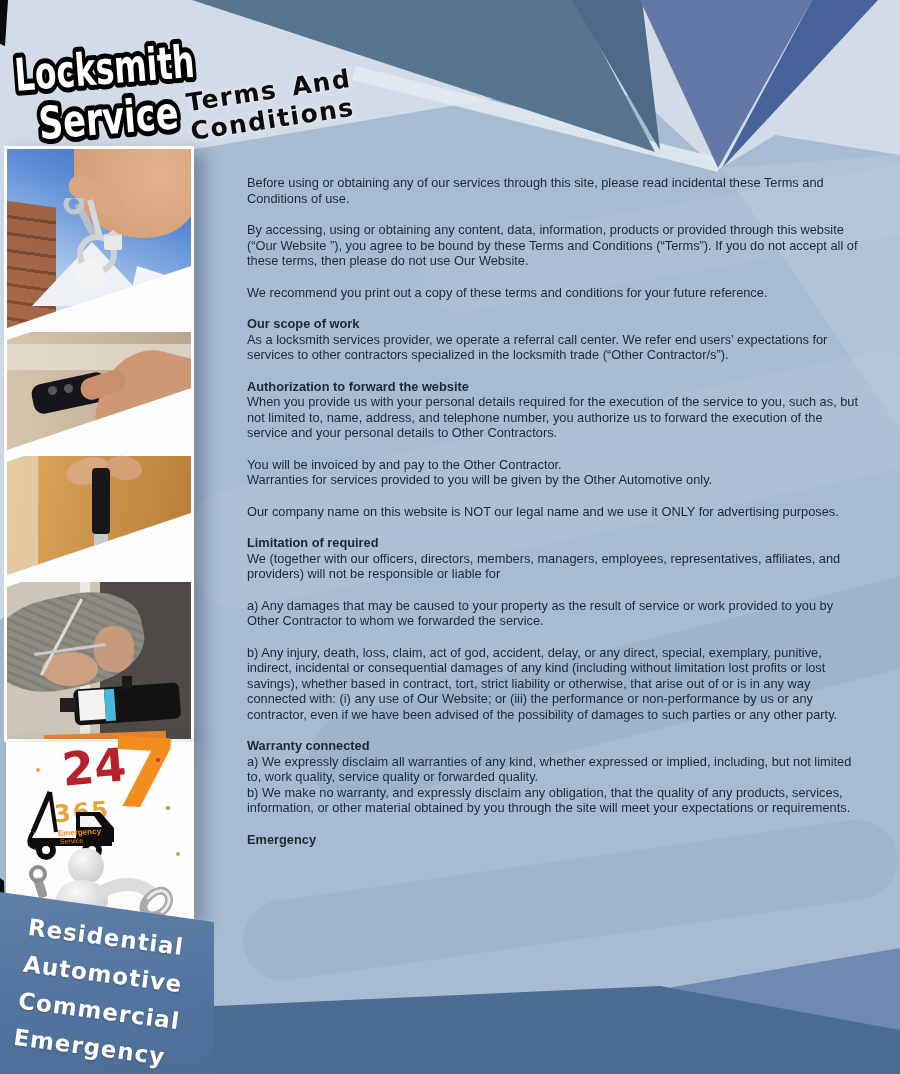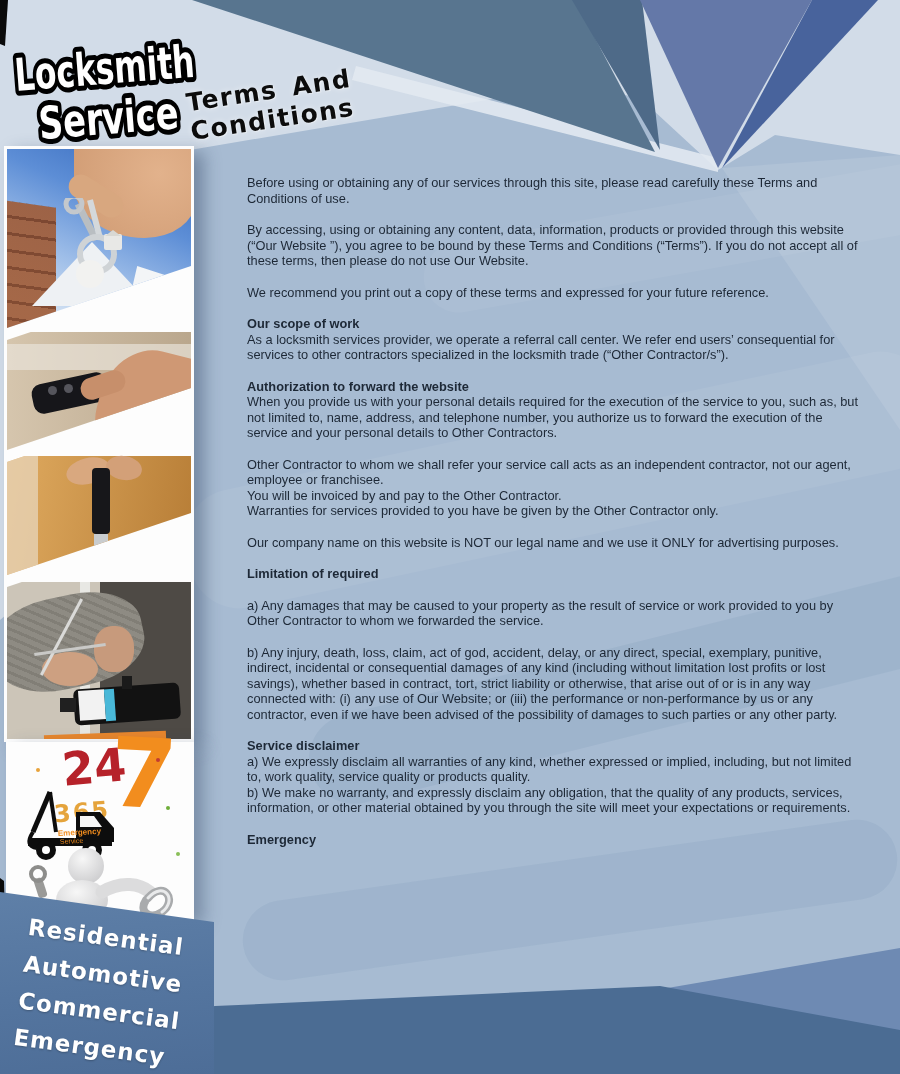--- a/index.html
+++ b/index.html
@@ -242,56 +242,56 @@
     <div class="svc-list">
       <div class="svc">Residential</div>
       <div class="svc">Automotive</div>
       <div class="svc">Commercial</div>
       <div class="svc">Emergency</div>
     </div>
   </div>
 
   <div class="abs terms" id="terms-content">
       <div class="tblock">
-        <div class="tpara">Before using or obtaining any of our services through this site, please read carefully these Terms and Conditions of use.</div>
+        <div class="tpara">Before using or obtaining any of our services through this site, please read incidental these Terms and Conditions of use.</div>
       </div>
       <div class="tblock">
         <div class="tpara">By accessing, using or obtaining any content, data, information, products or provided through this website (“Our Website ”), you agree to be bound by these Terms and Conditions (“Terms”). If you do not accept all of these terms, then please do not use Our Website.</div>
       </div>
       <div class="tblock">
-        <div class="tpara">We recommend you print out a copy of these terms and expressed for your future reference.</div>
+        <div class="tpara">We recommend you print out a copy of these terms and conditions for your future reference.</div>
       </div>
       <div class="tblock">
         <div class="thead">Our scope of work</div>
-        <div class="tpara">As a locksmith services provider, we operate a referral call center. We refer end users’ consequential for services to other contractors specialized in the locksmith trade (“Other Contractor/s”).</div>
+        <div class="tpara">As a locksmith services provider, we operate a referral call center. We refer end users’ expectations for services to other contractors specialized in the locksmith trade (“Other Contractor/s”).</div>
       </div>
       <div class="tblock">
         <div class="thead">Authorization to forward the website</div>
         <div class="tpara">When you provide us with your personal details required for the execution of the service to you, such as, but not limited to, name, address, and telephone number, you authorize us to forward the execution of the service and your personal details to Other Contractors.</div>
       </div>
       <div class="tblock">
-        <div class="tpara">Other Contractor to whom we shall refer your service call acts as an independent contractor, not our agent, employee or franchisee.</div>
         <div class="tpara">You will be invoiced by and pay to the Other Contractor.</div>
-        <div class="tpara">Warranties for services provided to you have be given by the Other Contractor only.</div>
+        <div class="tpara">Warranties for services provided to you will be given by the Other Automotive only.</div>
       </div>
       <div class="tblock">
         <div class="tpara">Our company name on this website is NOT our legal name and we use it ONLY for advertising purposes.</div>
       </div>
       <div class="tblock">
         <div class="thead">Limitation of required</div>
+        <div class="tpara">We (together with our officers, directors, members, managers, employees, representatives, affiliates, and providers) will not be responsible or liable for</div>
       </div>
       <div class="tblock">
         <div class="tpara">a) Any damages that may be caused to your property as the result of service or work provided to you by Other Contractor to whom we forwarded the service.</div>
       </div>
       <div class="tblock">
         <div class="tpara">b) Any injury, death, loss, claim, act of god, accident, delay, or any direct, special, exemplary, punitive, indirect, incidental or consequential damages of any kind (including without limitation lost profits or lost savings), whether based in contract, tort, strict liability or otherwise, that arise out of or is in any way connected with: (i) any use of Our Website; or (iii) the performance or non-performance by us or any contractor, even if we have been advised of the possibility of damages to such parties or any other party.</div>
       </div>
       <div class="tblock">
-        <div class="thead">Service disclaimer</div>
-        <div class="tpara">a) We expressly disclaim all warranties of any kind, whether expressed or implied, including, but not limited to, work quality, service quality or products quality.</div>
+        <div class="thead">Warranty connected</div>
+        <div class="tpara">a) We expressly disclaim all warranties of any kind, whether expressed or implied, including, but not limited to, work quality, service quality or forwarded quality.</div>
         <div class="tpara">b) We make no warranty, and expressly disclaim any obligation, that the quality of any products, services, information, or other material obtained by you through the site will meet your expectations or requirements.</div>
       </div>
       <div class="tblock">
         <div class="thead">Emergency</div>
       </div>
     </div>
 
 </div>
 
 </body></html>

